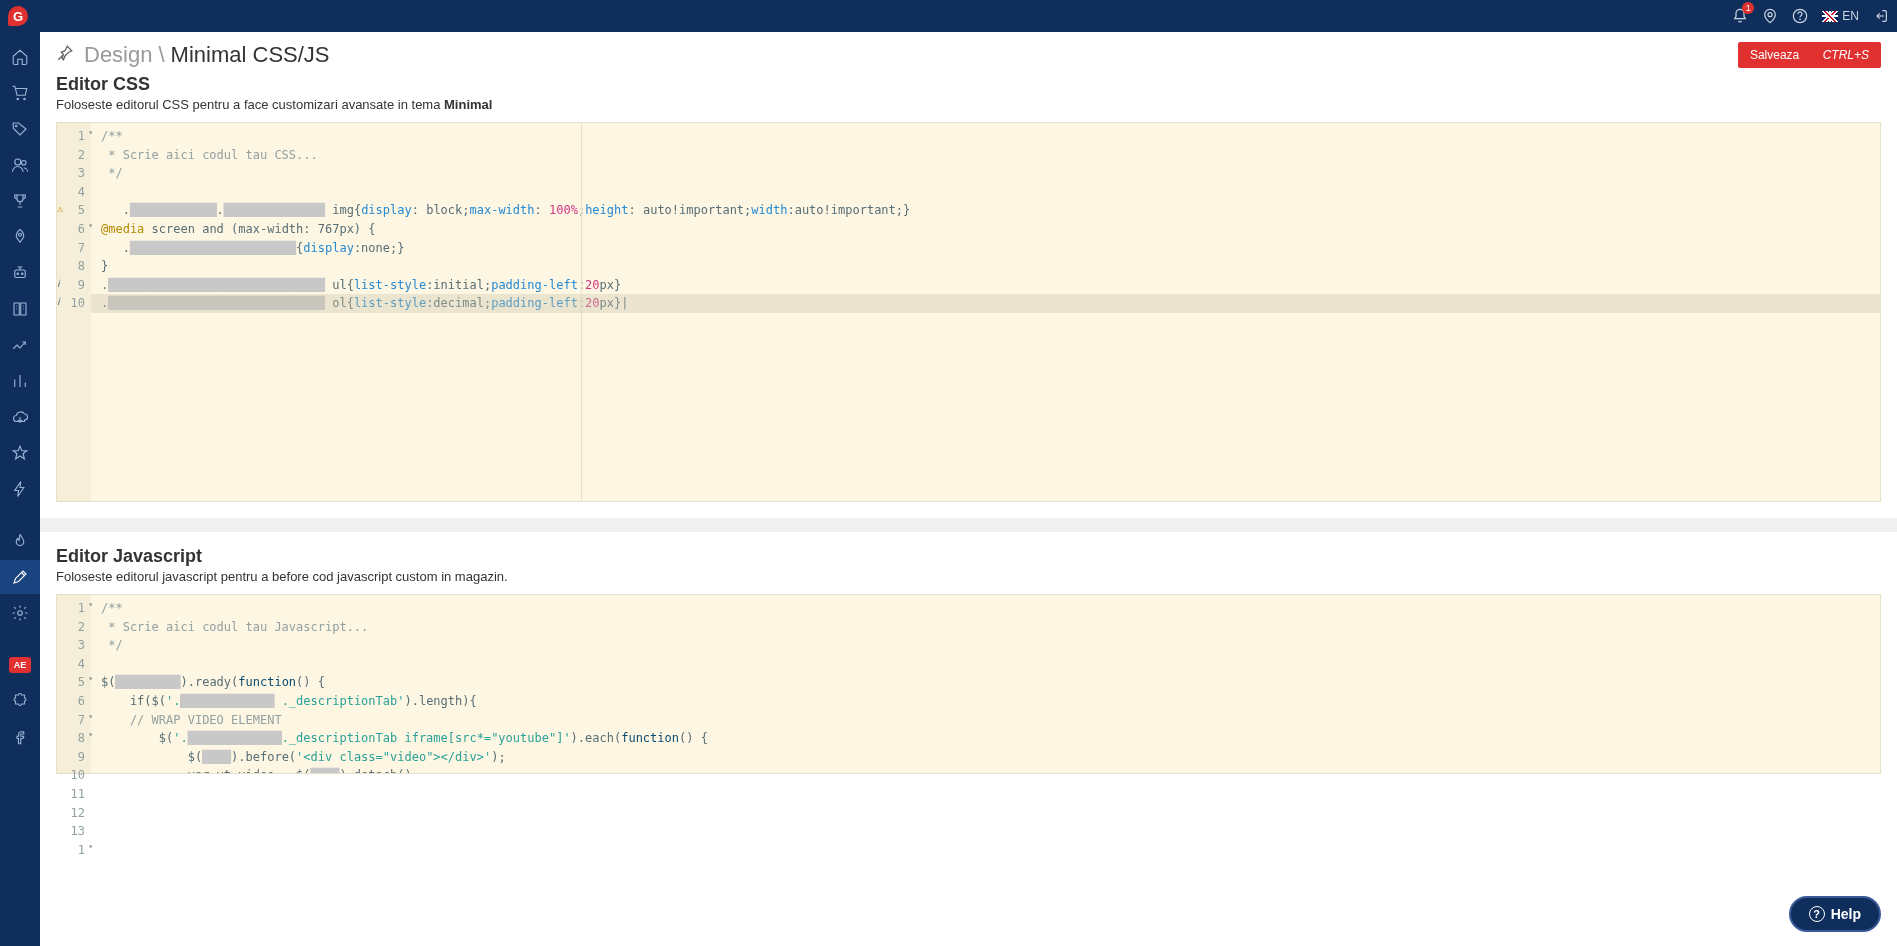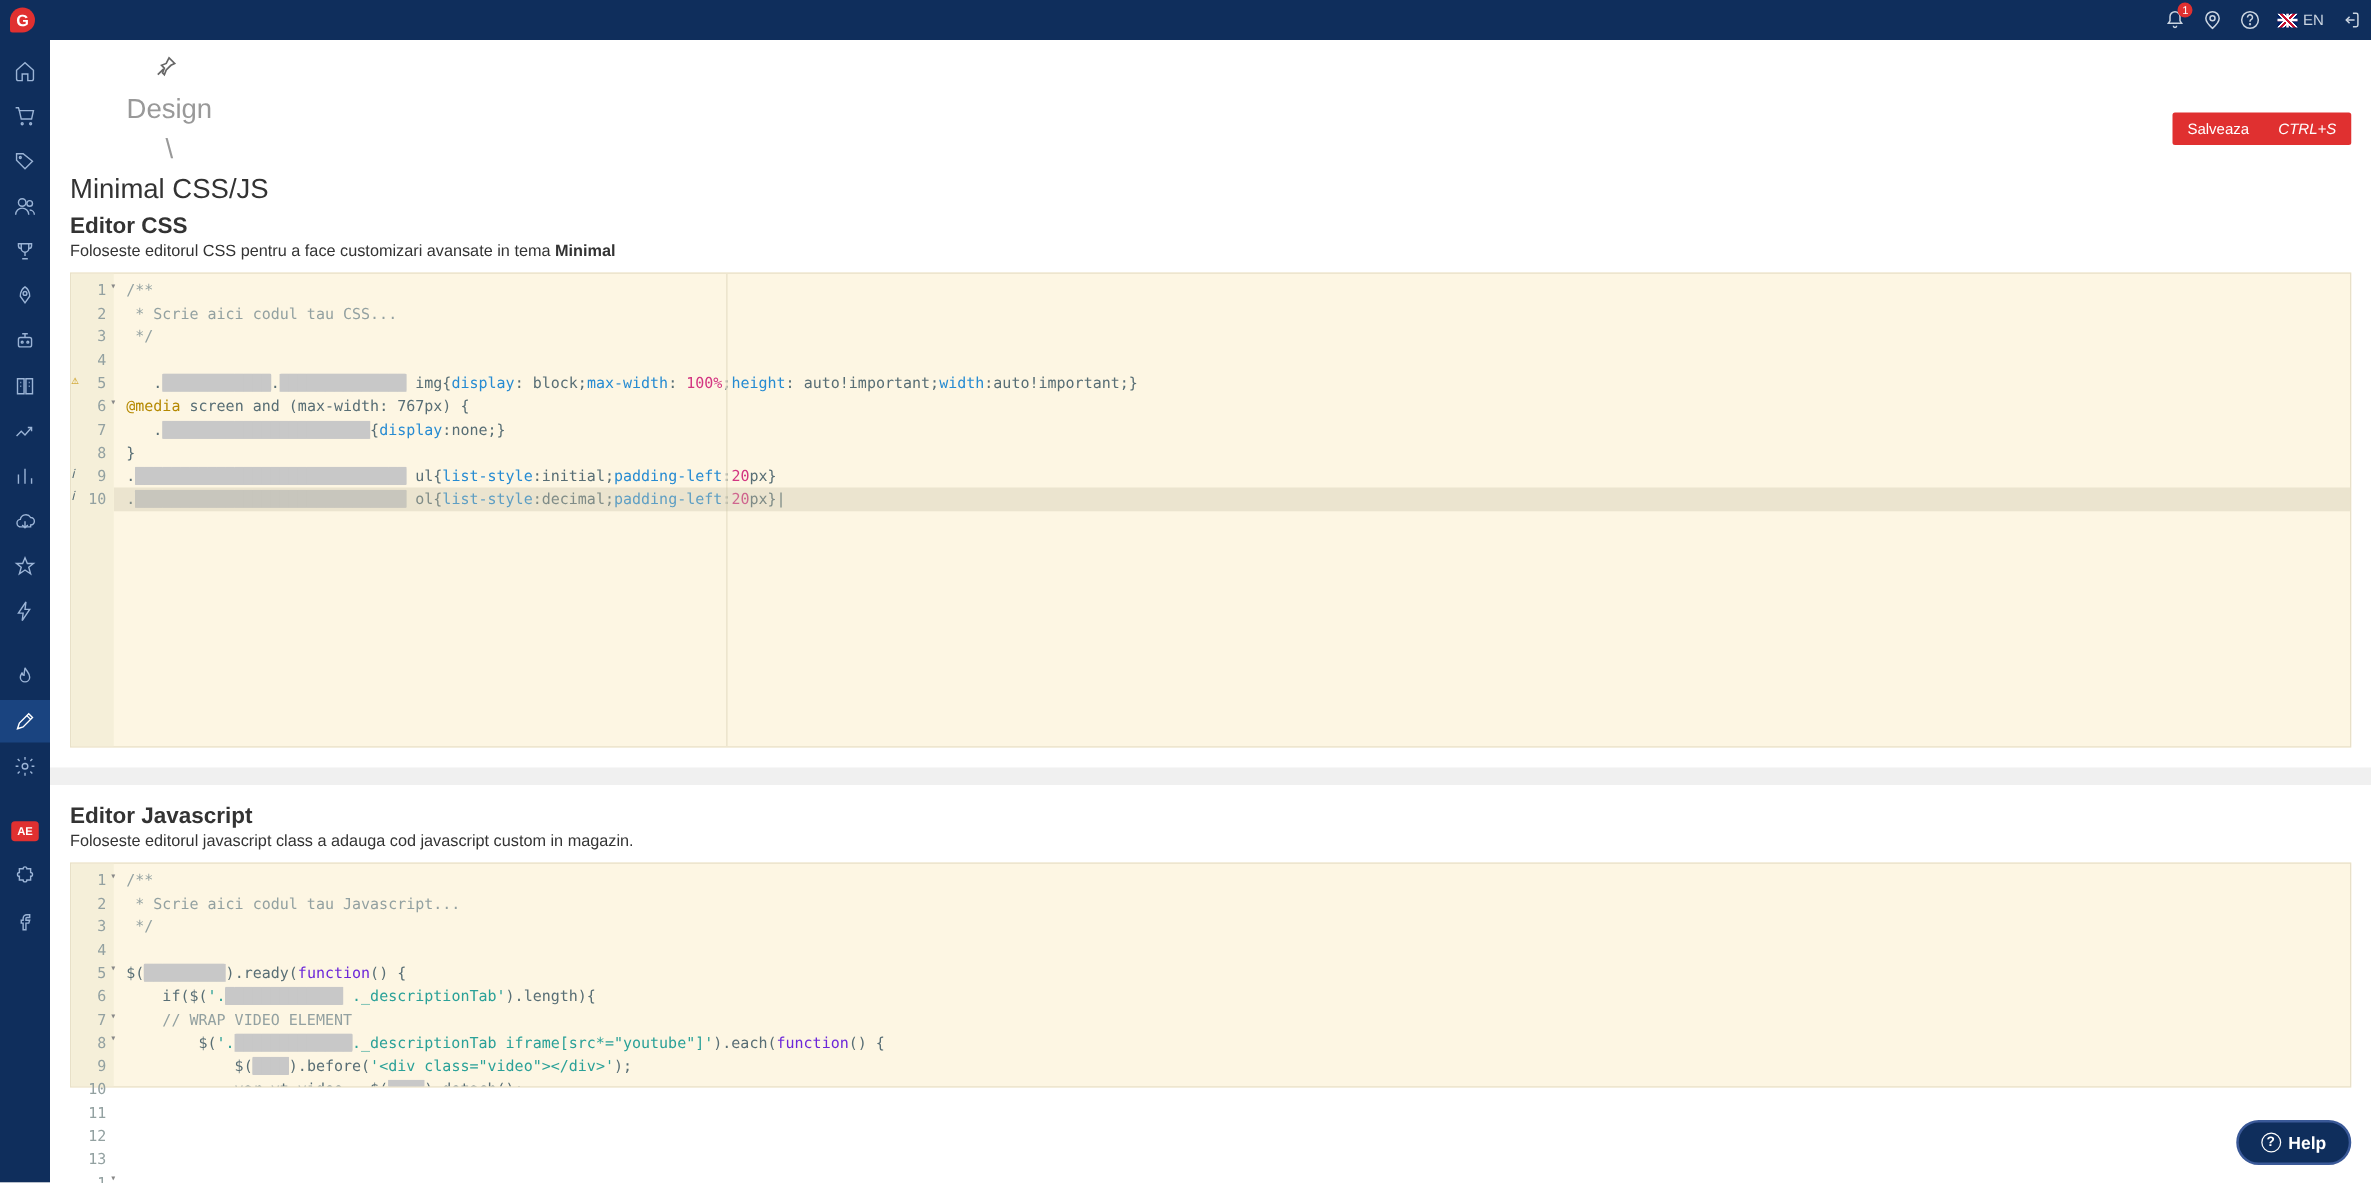--- a/index.html
+++ b/index.html
@@ -22,21 +22,21 @@
 
 .shell { display: flex; height: calc(100vh - 32px); }
 .sidebar { width: 40px; background: #0f2e5c; display: flex; flex-direction: column; align-items: center; padding-top: 8px; gap: 2px; flex-shrink: 0; }
 .nav-item { width: 40px; height: 34px; display: flex; align-items: center; justify-content: center; color: #9bb4d6; cursor: pointer; position: relative; }
 .nav-item.active { background: #1a4480; color: #fff; }
 .nav-item.red-badge { background: #e03030; color: #fff; font-size: 9px; font-weight: bold; border-radius: 3px; width: 22px; height: 16px; margin: 9px 0; }
 .nav-item svg { width: 18px; height: 18px; stroke: currentColor; fill: none; stroke-width: 1.5; }
 
 .main { flex: 1; background: #fff; overflow-y: auto; }
 .header-row { display: flex; align-items: center; justify-content: space-between; padding: 10px 16px 6px; }
-.breadcrumb { display: flex; align-items: center; gap: 6px; font-size: 22px; color: #333; flex-direction: column; }
+.breadcrumb { display: flex; align-items: center; gap: 6px; font-size: 22px; color: #333; }
 .breadcrumb .pin { color: #666; margin-right: 4px; }
 .breadcrumb .parent { color: #999; }
 .breadcrumb .sep { color: #999; }
 .save-btn { background: #e03030; color: #fff; border: none; padding: 6px 12px; font-size: 12px; cursor: pointer; border-radius: 2px; font-family: inherit; }
 .save-btn .shortcut { font-style: italic; margin-left: 20px; }
 
 .section { padding: 0 16px 16px; }
 .section-title { font-size: 18px; font-weight: 600; color: #333; margin-bottom: 2px; }
 .section-desc { font-size: 13px; color: #333; margin-bottom: 10px; }
 .section-desc strong { font-weight: 700; }
@@ -50,21 +50,21 @@
 .gutter .info-i::before { content: "ℹ"; position: absolute; left: -2px; color: #586e75; font-size: 10px; font-style: italic; }
 .code { flex: 1; padding: 4px 0 4px 10px; position: relative; overflow: hidden; }
 .code-line { height: 18.6px; white-space: pre; }
 .code .divider { position: absolute; left: 490px; top: 0; bottom: 0; width: 1px; background: #e8e0c8; }
 .row-hl { position: absolute; left: 0; right: 0; height: 18.6px; background: rgba(200,195,170,0.35); }
 
 .c-comment { color: #93a1a1; }
 .c-redacted { background: #c8c8c8; color: #c8c8c8; border-radius: 1px; }
 .c-prop { color: #268bd2; }
 .c-num { color: #d33682; }
-.c-kw { color: #6d28d9; }
+.c-kw { color: #0c4a6e; }
 .c-at { color: #b58900; }
 .c-str { color: #2aa198; }
 .c-plain { color: #586e75; }
 
 .gap { height: 14px; background: #f0f0f0; }
 
 .help-btn { position: fixed; right: 16px; bottom: 14px; background: #0f2e5c; color: #fff; border: 2px solid #3a5998; padding: 8px 18px; border-radius: 22px; font-size: 14px; font-weight: 600; cursor: pointer; display: flex; align-items: center; gap: 6px; }
 .help-btn .q { border: 1.5px solid #fff; border-radius: 50%; width: 16px; height: 16px; display: inline-flex; align-items: center; justify-content: center; font-size: 11px; }
 </style>
 </head>
@@ -273,21 +273,21 @@
           <div class="code-line"><span class="c-plain">.</span><span class="c-redacted">██████████████████████████████</span><span class="c-plain"> ul{</span><span class="c-prop">list-style</span><span class="c-plain">:initial;</span><span class="c-prop">padding-left</span><span class="c-plain">:</span><span class="c-num">20</span><span class="c-plain">px}</span></div>
           <div class="code-line"><span class="c-plain">.</span><span class="c-redacted">██████████████████████████████</span><span class="c-plain"> ol{</span><span class="c-prop">list-style</span><span class="c-plain">:decimal;</span><span class="c-prop">padding-left</span><span class="c-plain">:</span><span class="c-num">20</span><span class="c-plain">px}|</span></div>
         </div>
       </div>
     </div>
 
     <div class="gap"></div>
 
     <div class="section" style="padding-top:14px">
       <div class="section-title">Editor Javascript</div>
-      <div class="section-desc">Foloseste editorul javascript class a adauga cod javascript custom in magazin.</div>
+      <div class="section-desc">Foloseste editorul javascript pentru a before cod javascript custom in magazin.</div>
       <div class="editor" style="height:180px">
         <div class="gutter">
           <div class="ln fold">1</div>
             <div class="ln">2</div>
             <div class="ln">3</div>
             <div class="ln">4</div>
           <div class="ln fold">5</div>
             <div class="ln">6</div>
             <div class="ln fold">7</div>
             <div class="ln fold">8</div>

